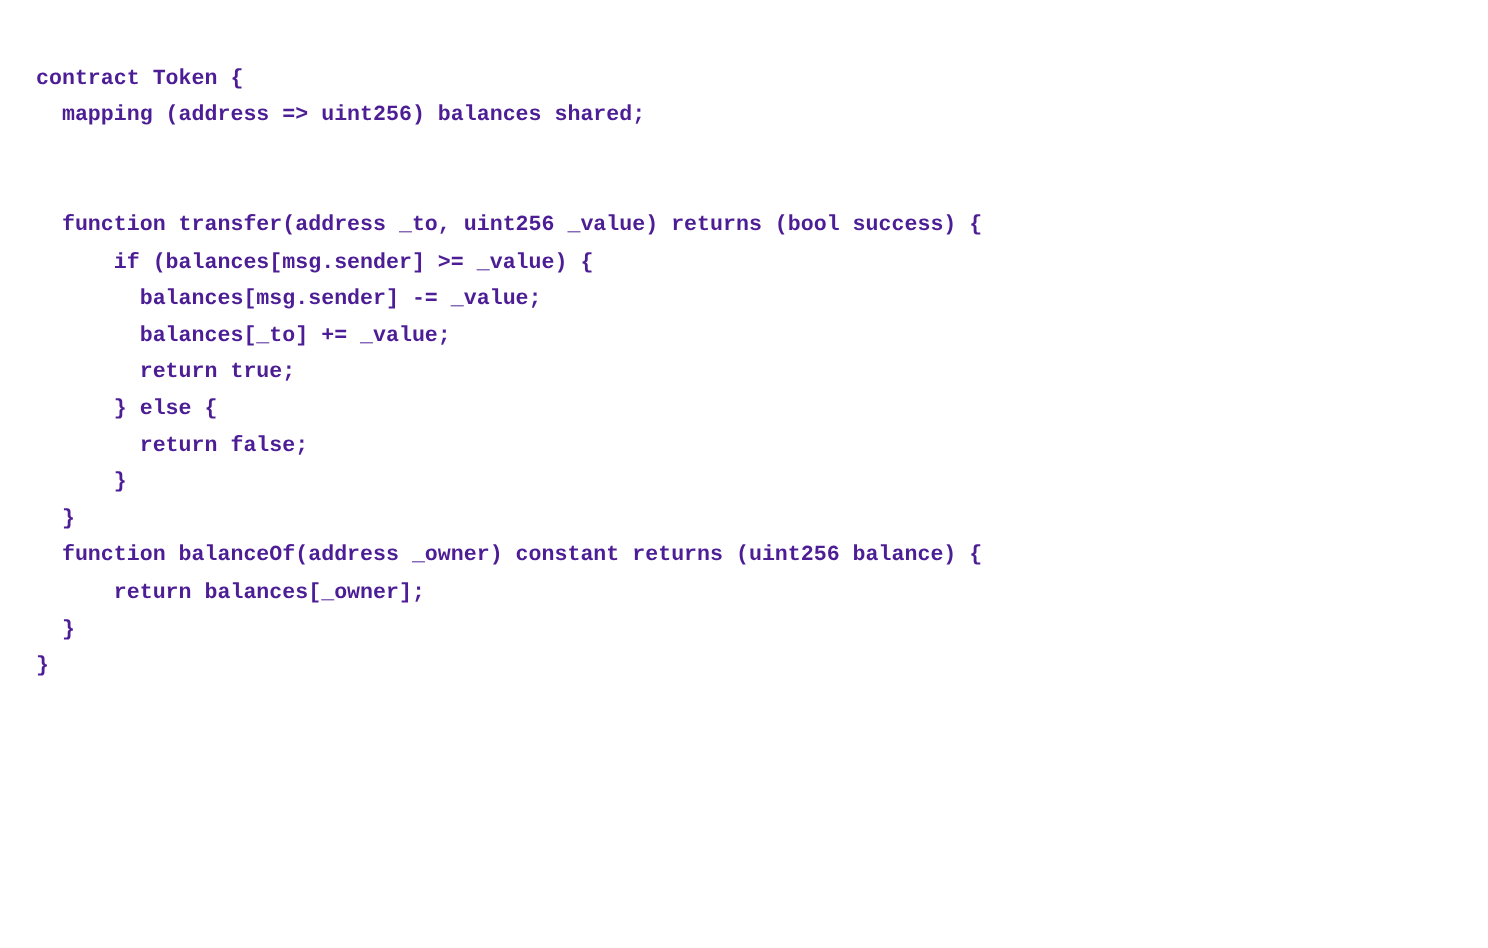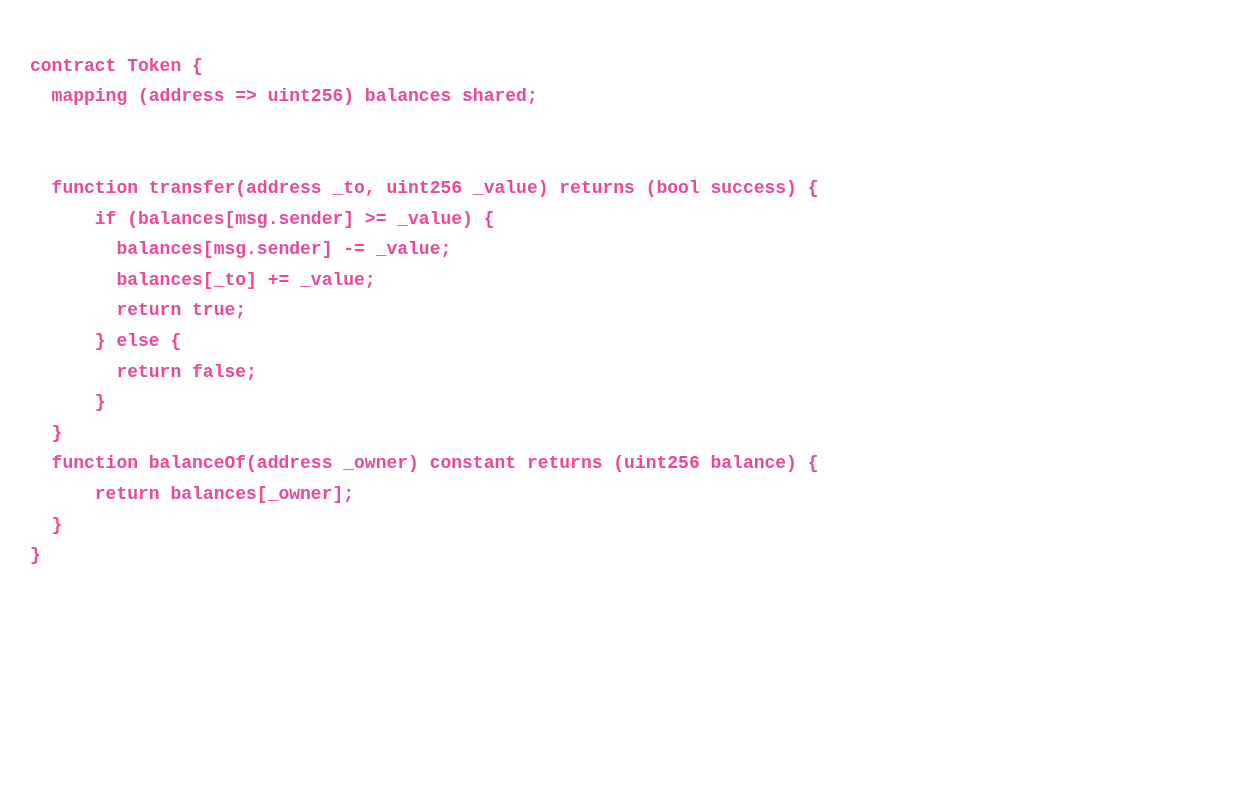--- a/index.html
+++ b/index.html
@@ -20,21 +20,21 @@
 
     .code-container {
       width: 1240px;
       height: 790px;
       background-color: #ffffff;
       padding: 20px 30px;
       font-family: 'Courier New', Courier, monospace;
       font-size: 18px;
       font-weight: bold;
       line-height: 1.7;
-      color: #ec4899;
+      color: #4c1d95;
       white-space: pre;
       overflow: hidden;
     }
 
     .code-line {
       display: block;
     }
   </style>
 </head>
 <body>

